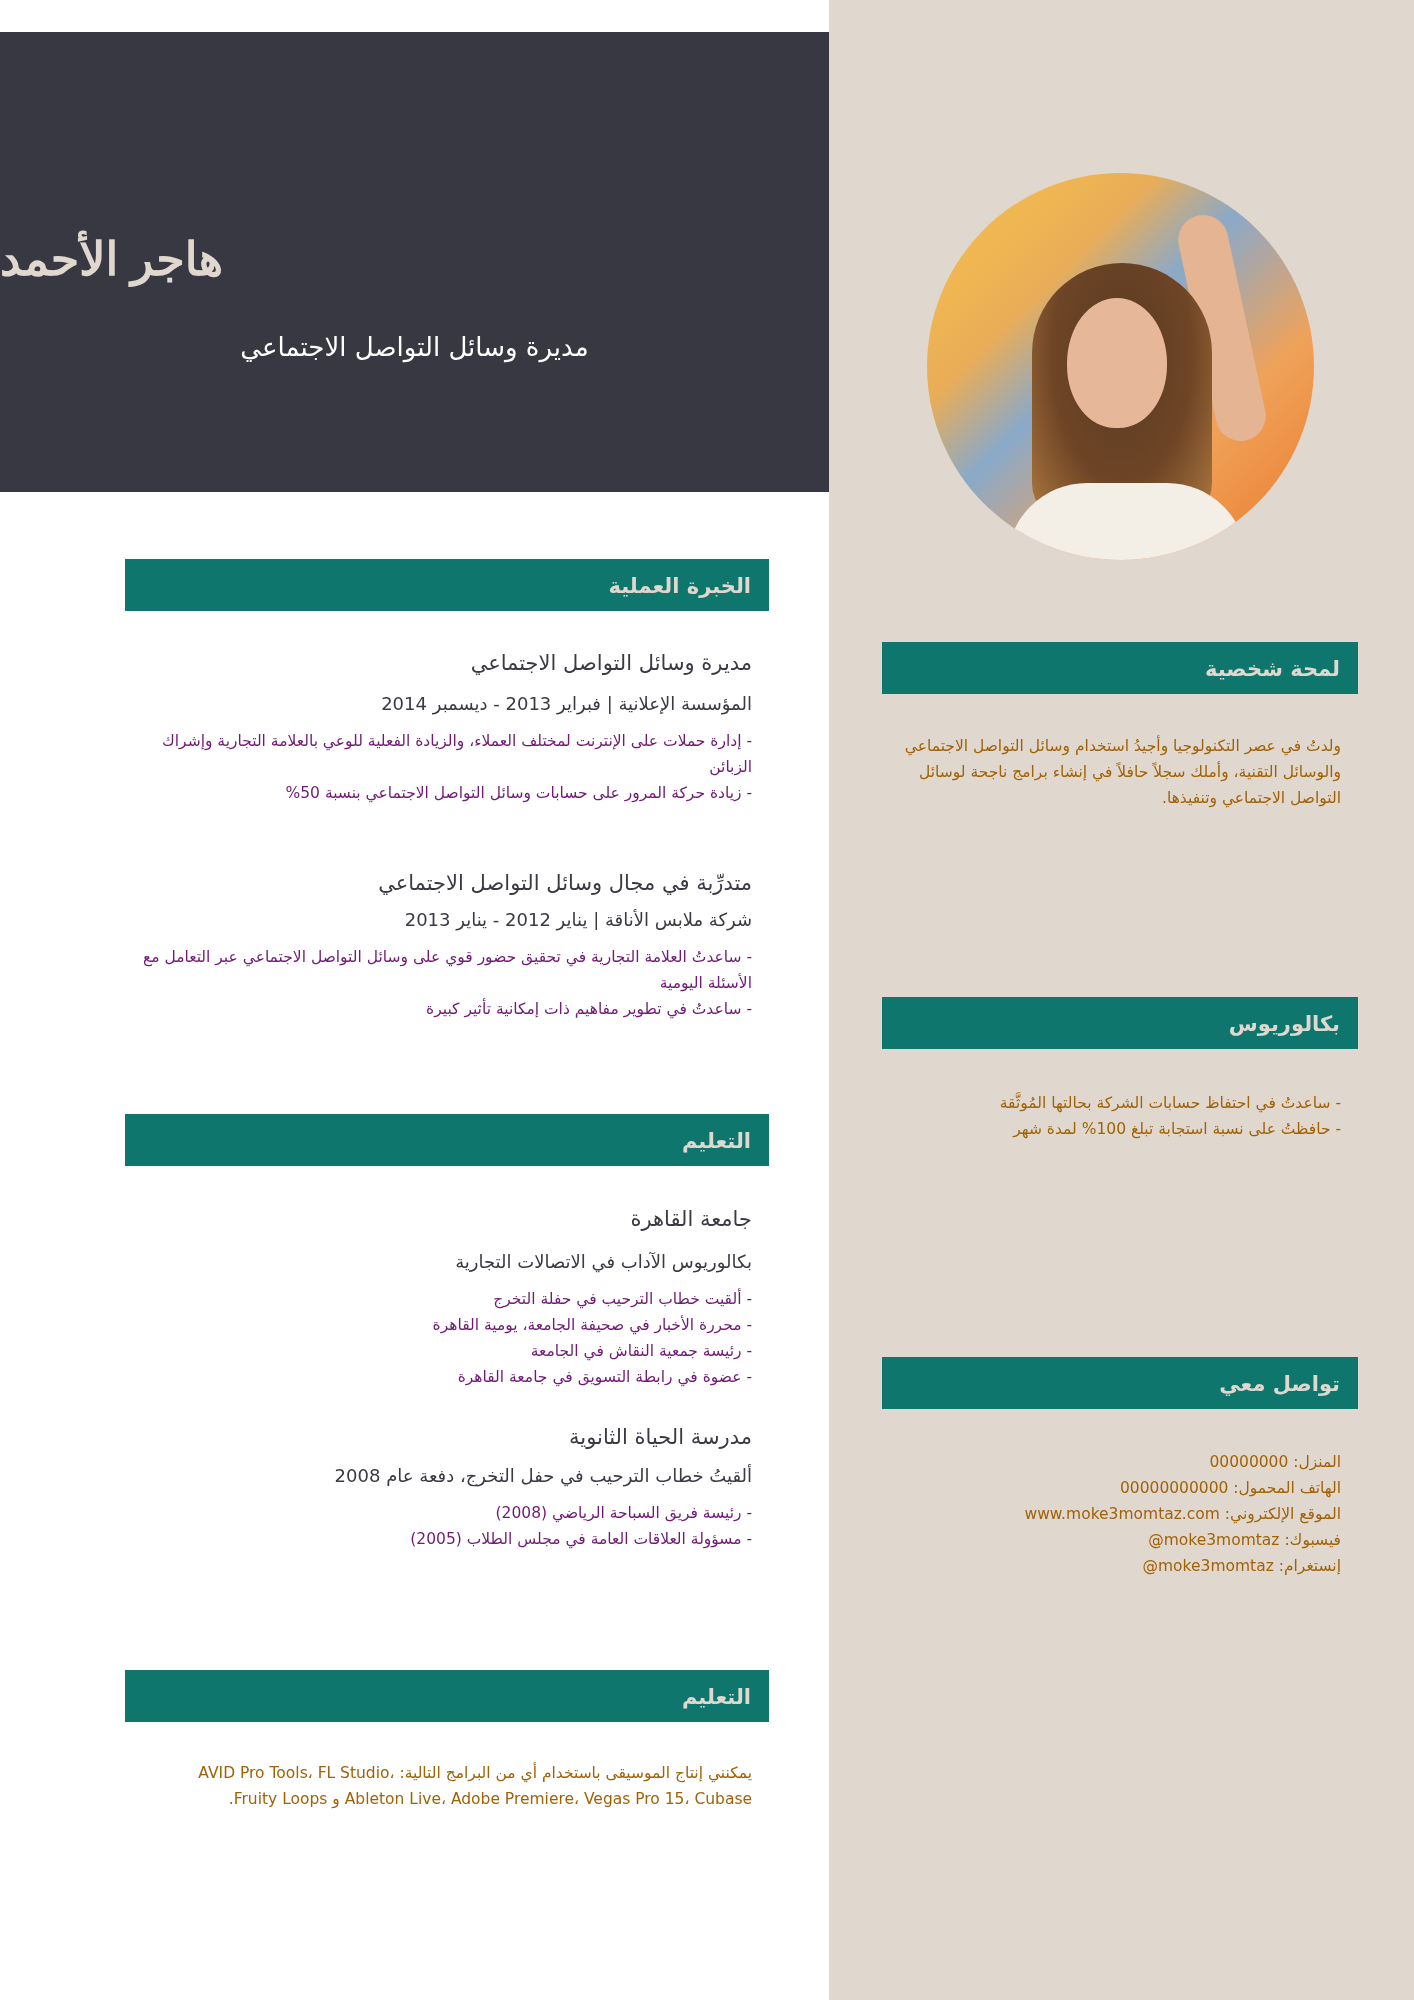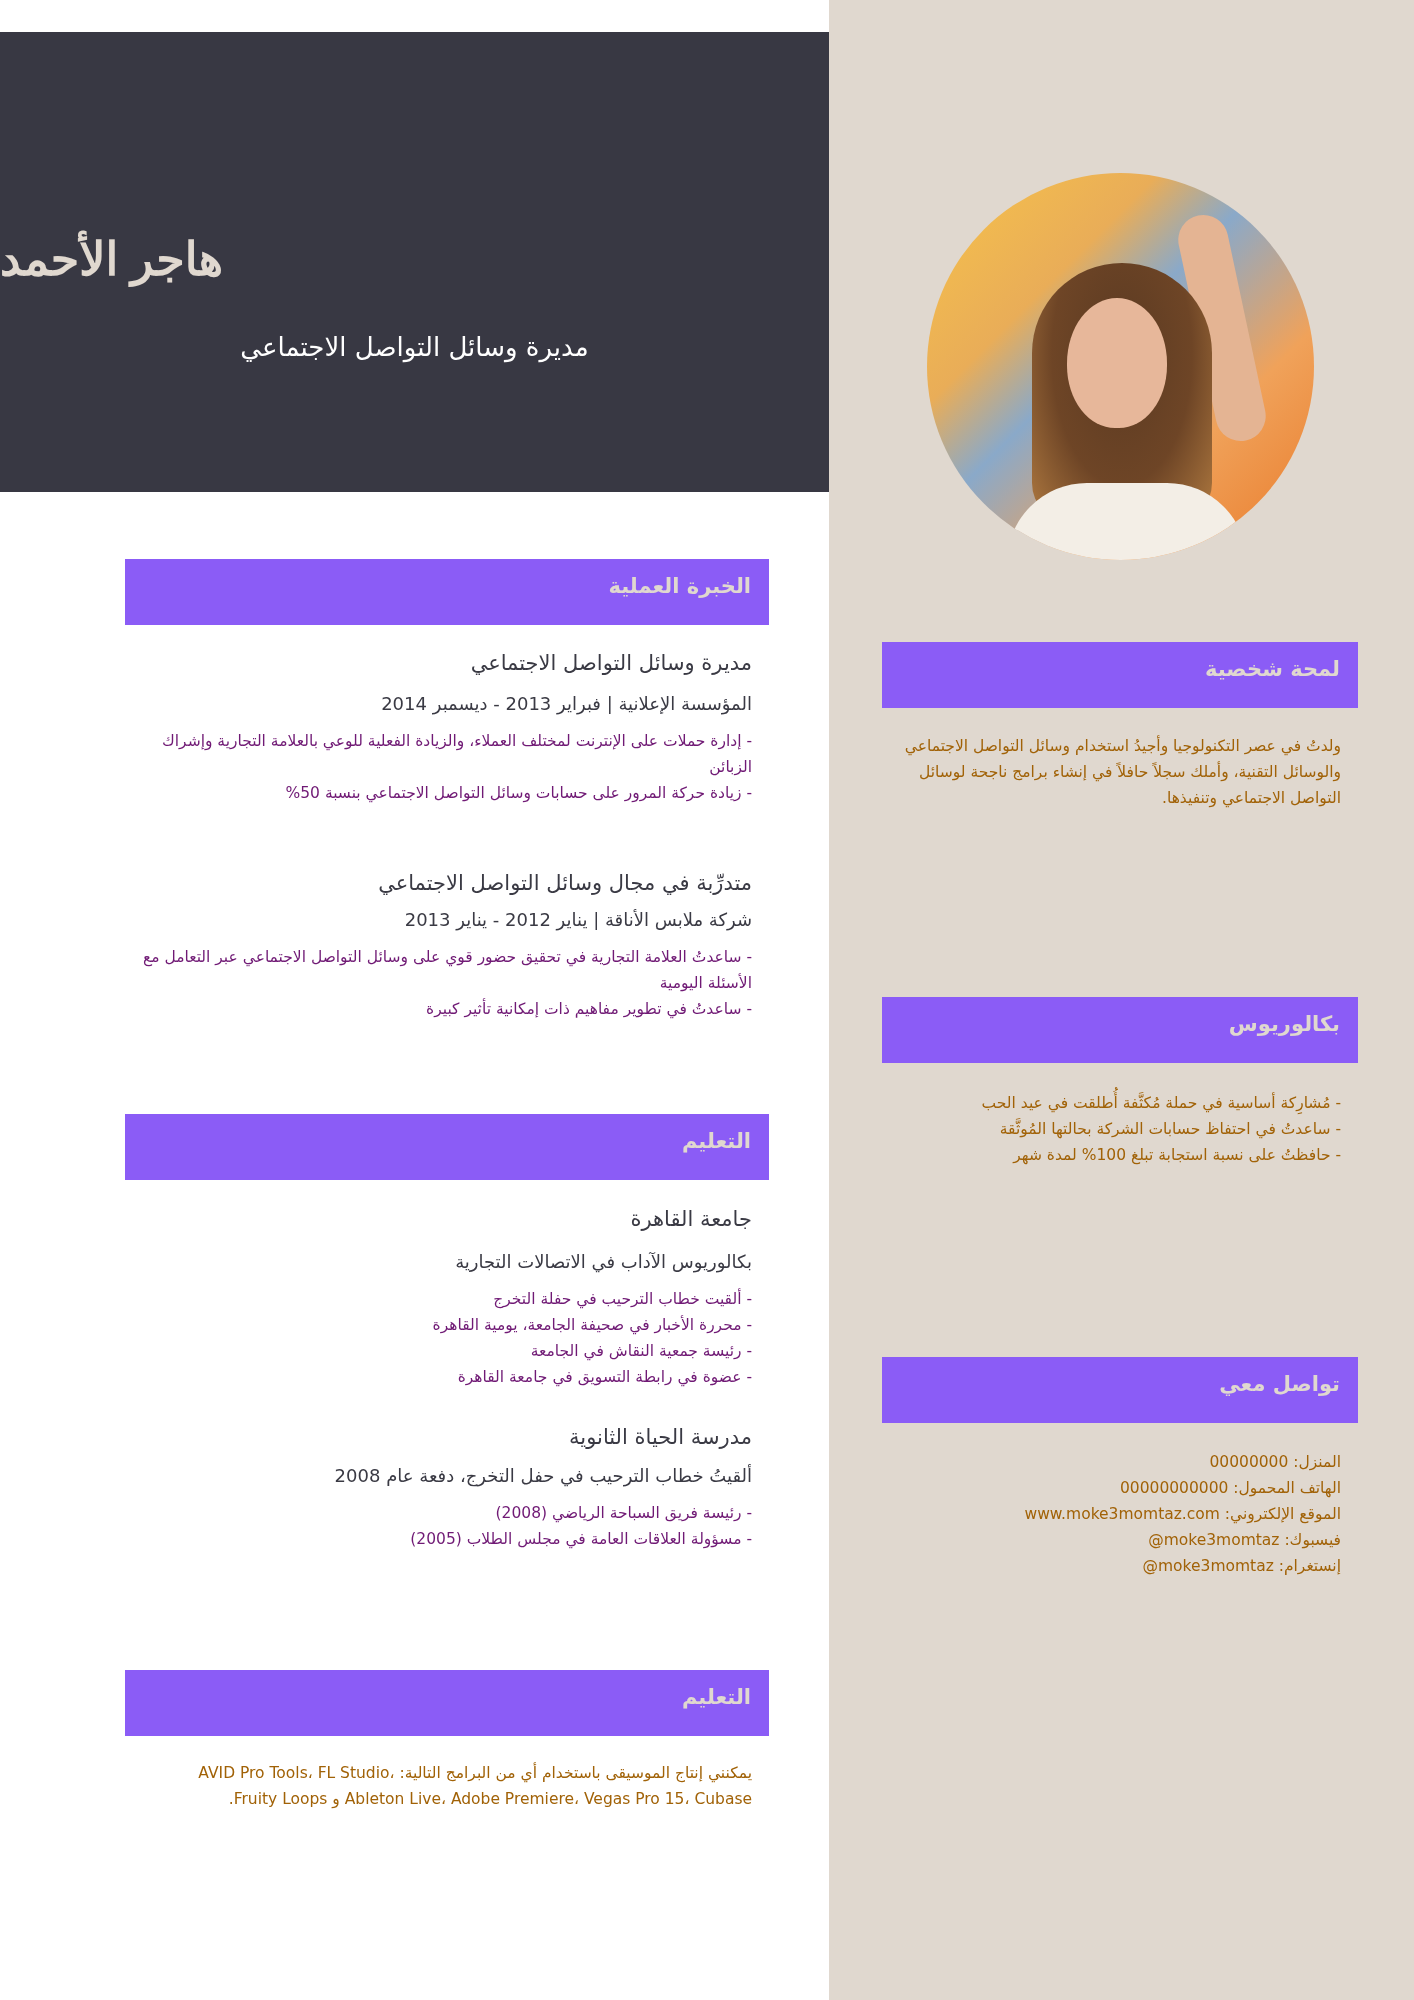--- a/index.html
+++ b/index.html
@@ -15,21 +15,21 @@
     font-family: "DejaVu Sans", sans-serif; font-size: 26px; color: #ffffff; letter-spacing: 3px; }
 
   .photo { position: absolute; left: 927px; top: 173px; width: 387px; height: 387px; border-radius: 50%; overflow: hidden;
     background: linear-gradient(135deg, #f7c34a 0%, #e9ad58 30%, #8aa9c9 45%, #f0a25a 70%, #e97a2a 100%); }
   .photo .hair { position: absolute; left: 105px; top: 90px; width: 180px; height: 260px; border-radius: 90px 90px 40px 40px;
     background: radial-gradient(ellipse at 50% 35%, #5b3a22 0%, #6e4526 55%, #b07a40 100%); }
   .photo .face { position: absolute; left: 140px; top: 125px; width: 100px; height: 130px; border-radius: 50% 50% 48% 48%; background: #e7b79a; }
   .photo .shirt { position: absolute; left: 80px; top: 310px; width: 240px; height: 120px; border-radius: 80px 80px 0 0; background: #f3eee6; }
   .photo .arm { position: absolute; left: 270px; top: 40px; width: 50px; height: 230px; border-radius: 25px; background: #e4b493; transform: rotate(-12deg); }
 
-  .bar { position: absolute; height: 66px; background: #8b5cf6; direction: rtl; }
+  .bar { position: absolute; height: 52px; background: #0f766e; direction: rtl; }
   .bar span { position: absolute; right: 18px; top: 15px; font-size: 21px; font-weight: bold; color: #e0d8cf; font-family: "DejaVu Sans", sans-serif; }
   .bar.left { left: 125px; width: 644px; }
   .bar.right { left: 882px; width: 476px; }
 
   .block { position: absolute; direction: rtl; text-align: right; }
   .block.left { left: 140px; width: 612px; }
   .block.right { left: 890px; width: 451px; }
 
   .h-role { font-size: 21px; color: #3a3a44; line-height: 30px; }
   .h-sub { font-size: 18px; color: #3a3a44; line-height: 28px; margin-top: 12px; }
@@ -114,21 +114,20 @@
 
 <div class="block right" style="top:733px;">
   <div class="para">ولدتُ في عصر التكنولوجيا وأجيدُ استخدام وسائل التواصل الاجتماعي والوسائل التقنية، وأملك سجلاً حافلاً في إنشاء برامج ناجحة لوسائل التواصل الاجتماعي وتنفيذها.</div>
 </div>
 
 <div class="bar right" style="top:997px;">
   <span>بكالوريوس</span>
 </div>
 
 <div class="block right" style="top:1090px;">
-  <div class="para">- مُشارِكة أساسية في حملة مُكثَّفة أُطلقت في عيد الحب</div>
   <div class="para">- ساعدتُ في احتفاظ حسابات الشركة بحالتها المُوثَّقة</div>
   <div class="para">- حافظتُ على نسبة استجابة تبلغ 100% لمدة شهر</div>
 </div>
 
 <div class="bar right" style="top:1357px;">
   <span>تواصل معي</span>
 </div>
 
 <div class="block right" style="top:1449px;">
   <div class="para">المنزل: 00000000</div>

